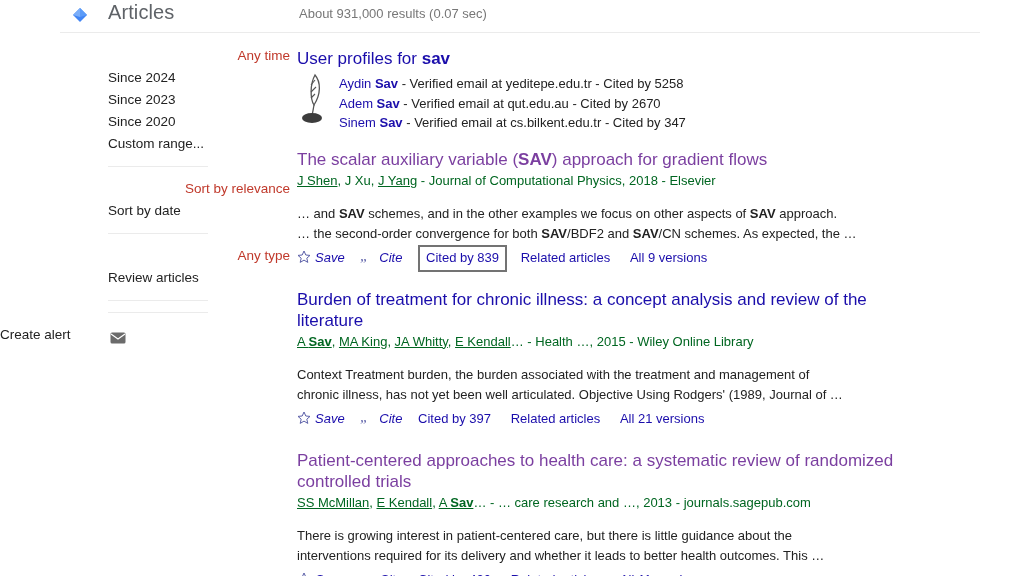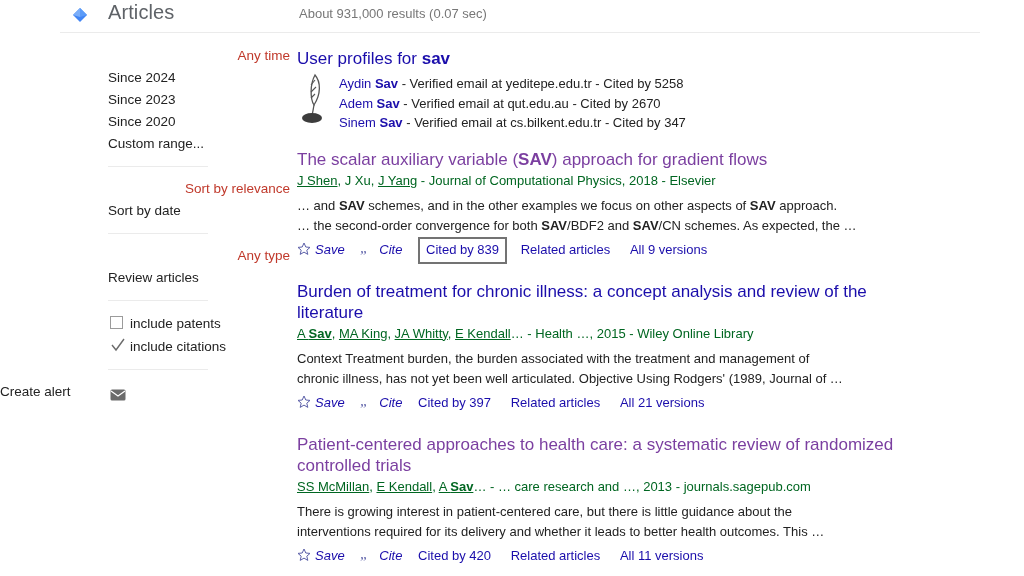--- a/index.html
+++ b/index.html
@@ -184,21 +184,21 @@
   .res-meta a {
     color: #006621;
     text-decoration: underline;
     cursor: pointer;
   }
   .res-meta b { font-weight: bold; }
   .res-snippet {
     font-size: 13px;
     line-height: 20px;
     color: #222222;
-    margin-top: 6px;
+    margin-top: 14px;
   }
   .res-snippet b { font-weight: bold; }
   .res-actions {
     margin-top: 4px;
     font-size: 13px;
     line-height: 20px;
     color: #1a0dab;
     height: 20px;
     position: relative;
   }
@@ -272,34 +272,20 @@
 
   <div class="side-divider"></div>
 
   <div class="side-group">
     <div class="side-item active">Any type</div>
     <div class="side-item">Review articles</div>
   </div>
 
   <div class="side-divider"></div>
 
-  <div class="side-group">
-    <div class="side-check">
-      <span class="cbox"></span>
-      <span>include patents</span>
-    </div>
-    <div class="side-check">
-      <span class="cmark">
-        <svg width="15" height="15" viewBox="0 0 15 15">
-          <path d="M2 7 L6 12 L14 1" stroke="#6b6b6b" stroke-width="1.4" fill="none"></path>
-        </svg>
-      </span>
-      <span>include citations</span>
-    </div>
-  </div>
 
   <div class="side-divider"></div>
 
   <div class="alert-row">
     <span class="env-icon">
       <svg width="16" height="12" viewBox="0 0 16 12">
         <rect x="0.5" y="0.5" width="15" height="11" rx="1.5" fill="#6b6b6b"></rect>
         <path d="M1 2 L8 7 L15 2" stroke="#ffffff" stroke-width="1.2" fill="none"></path>
       </svg>
     </span>

